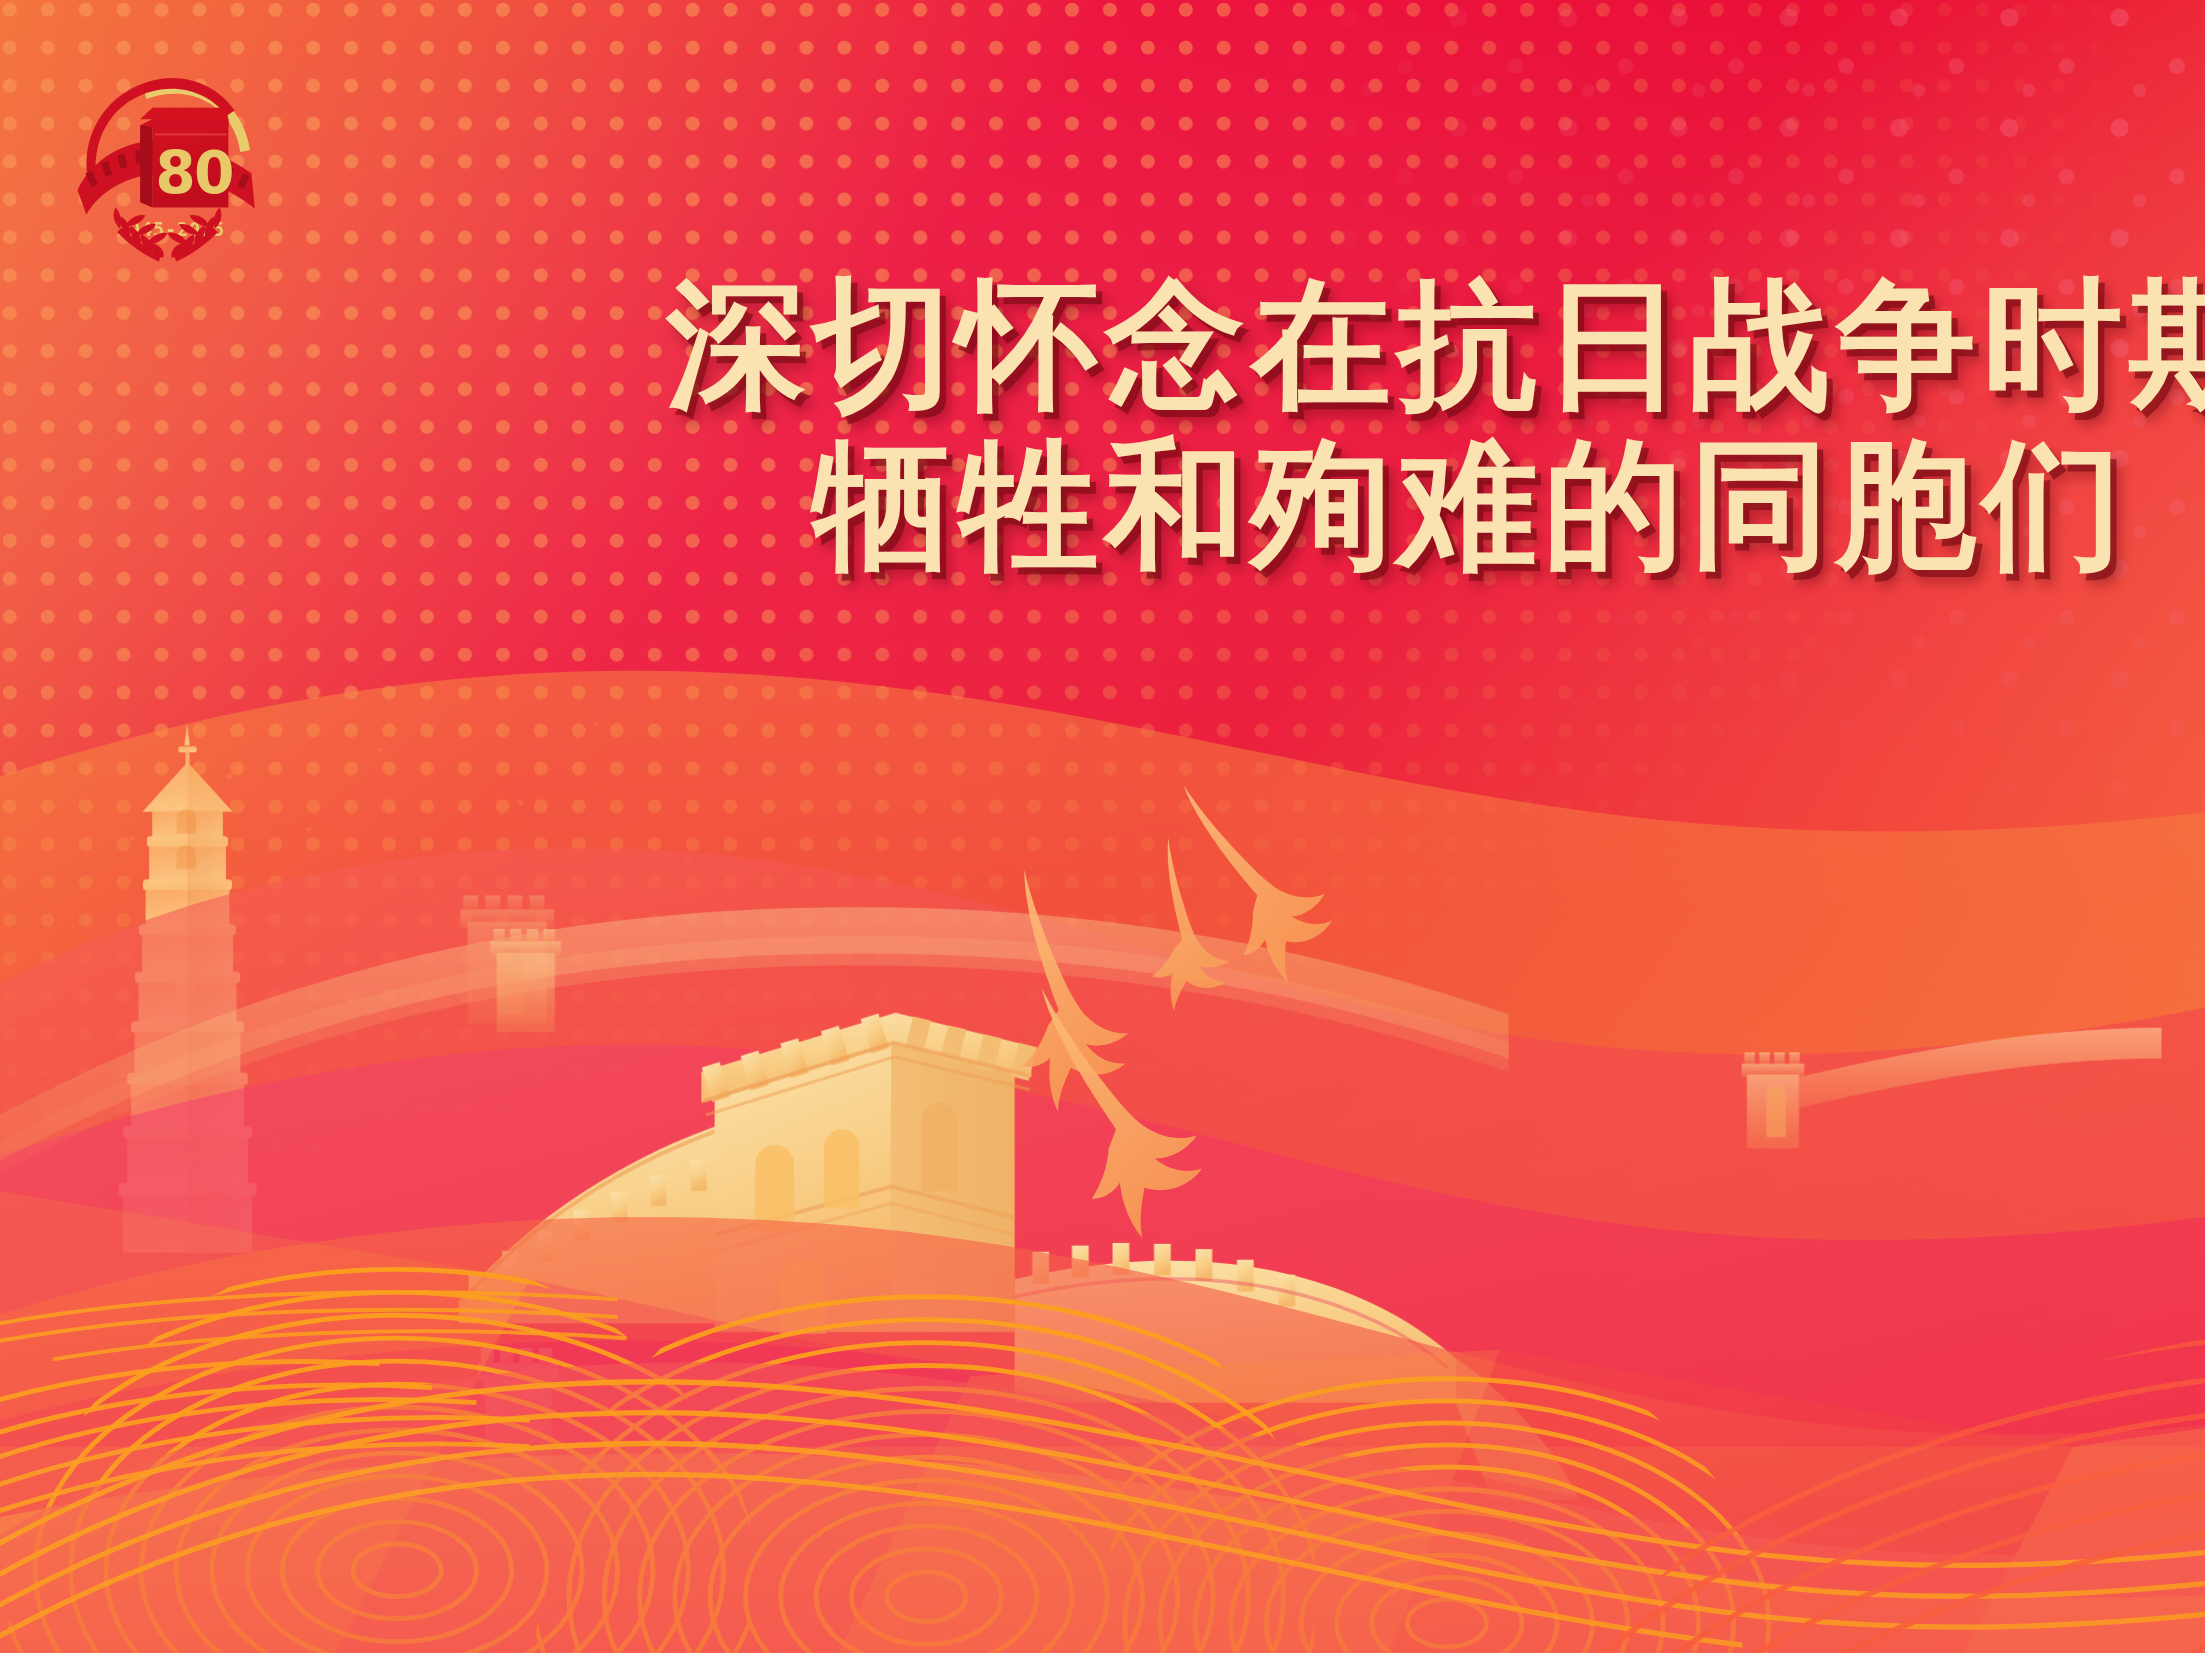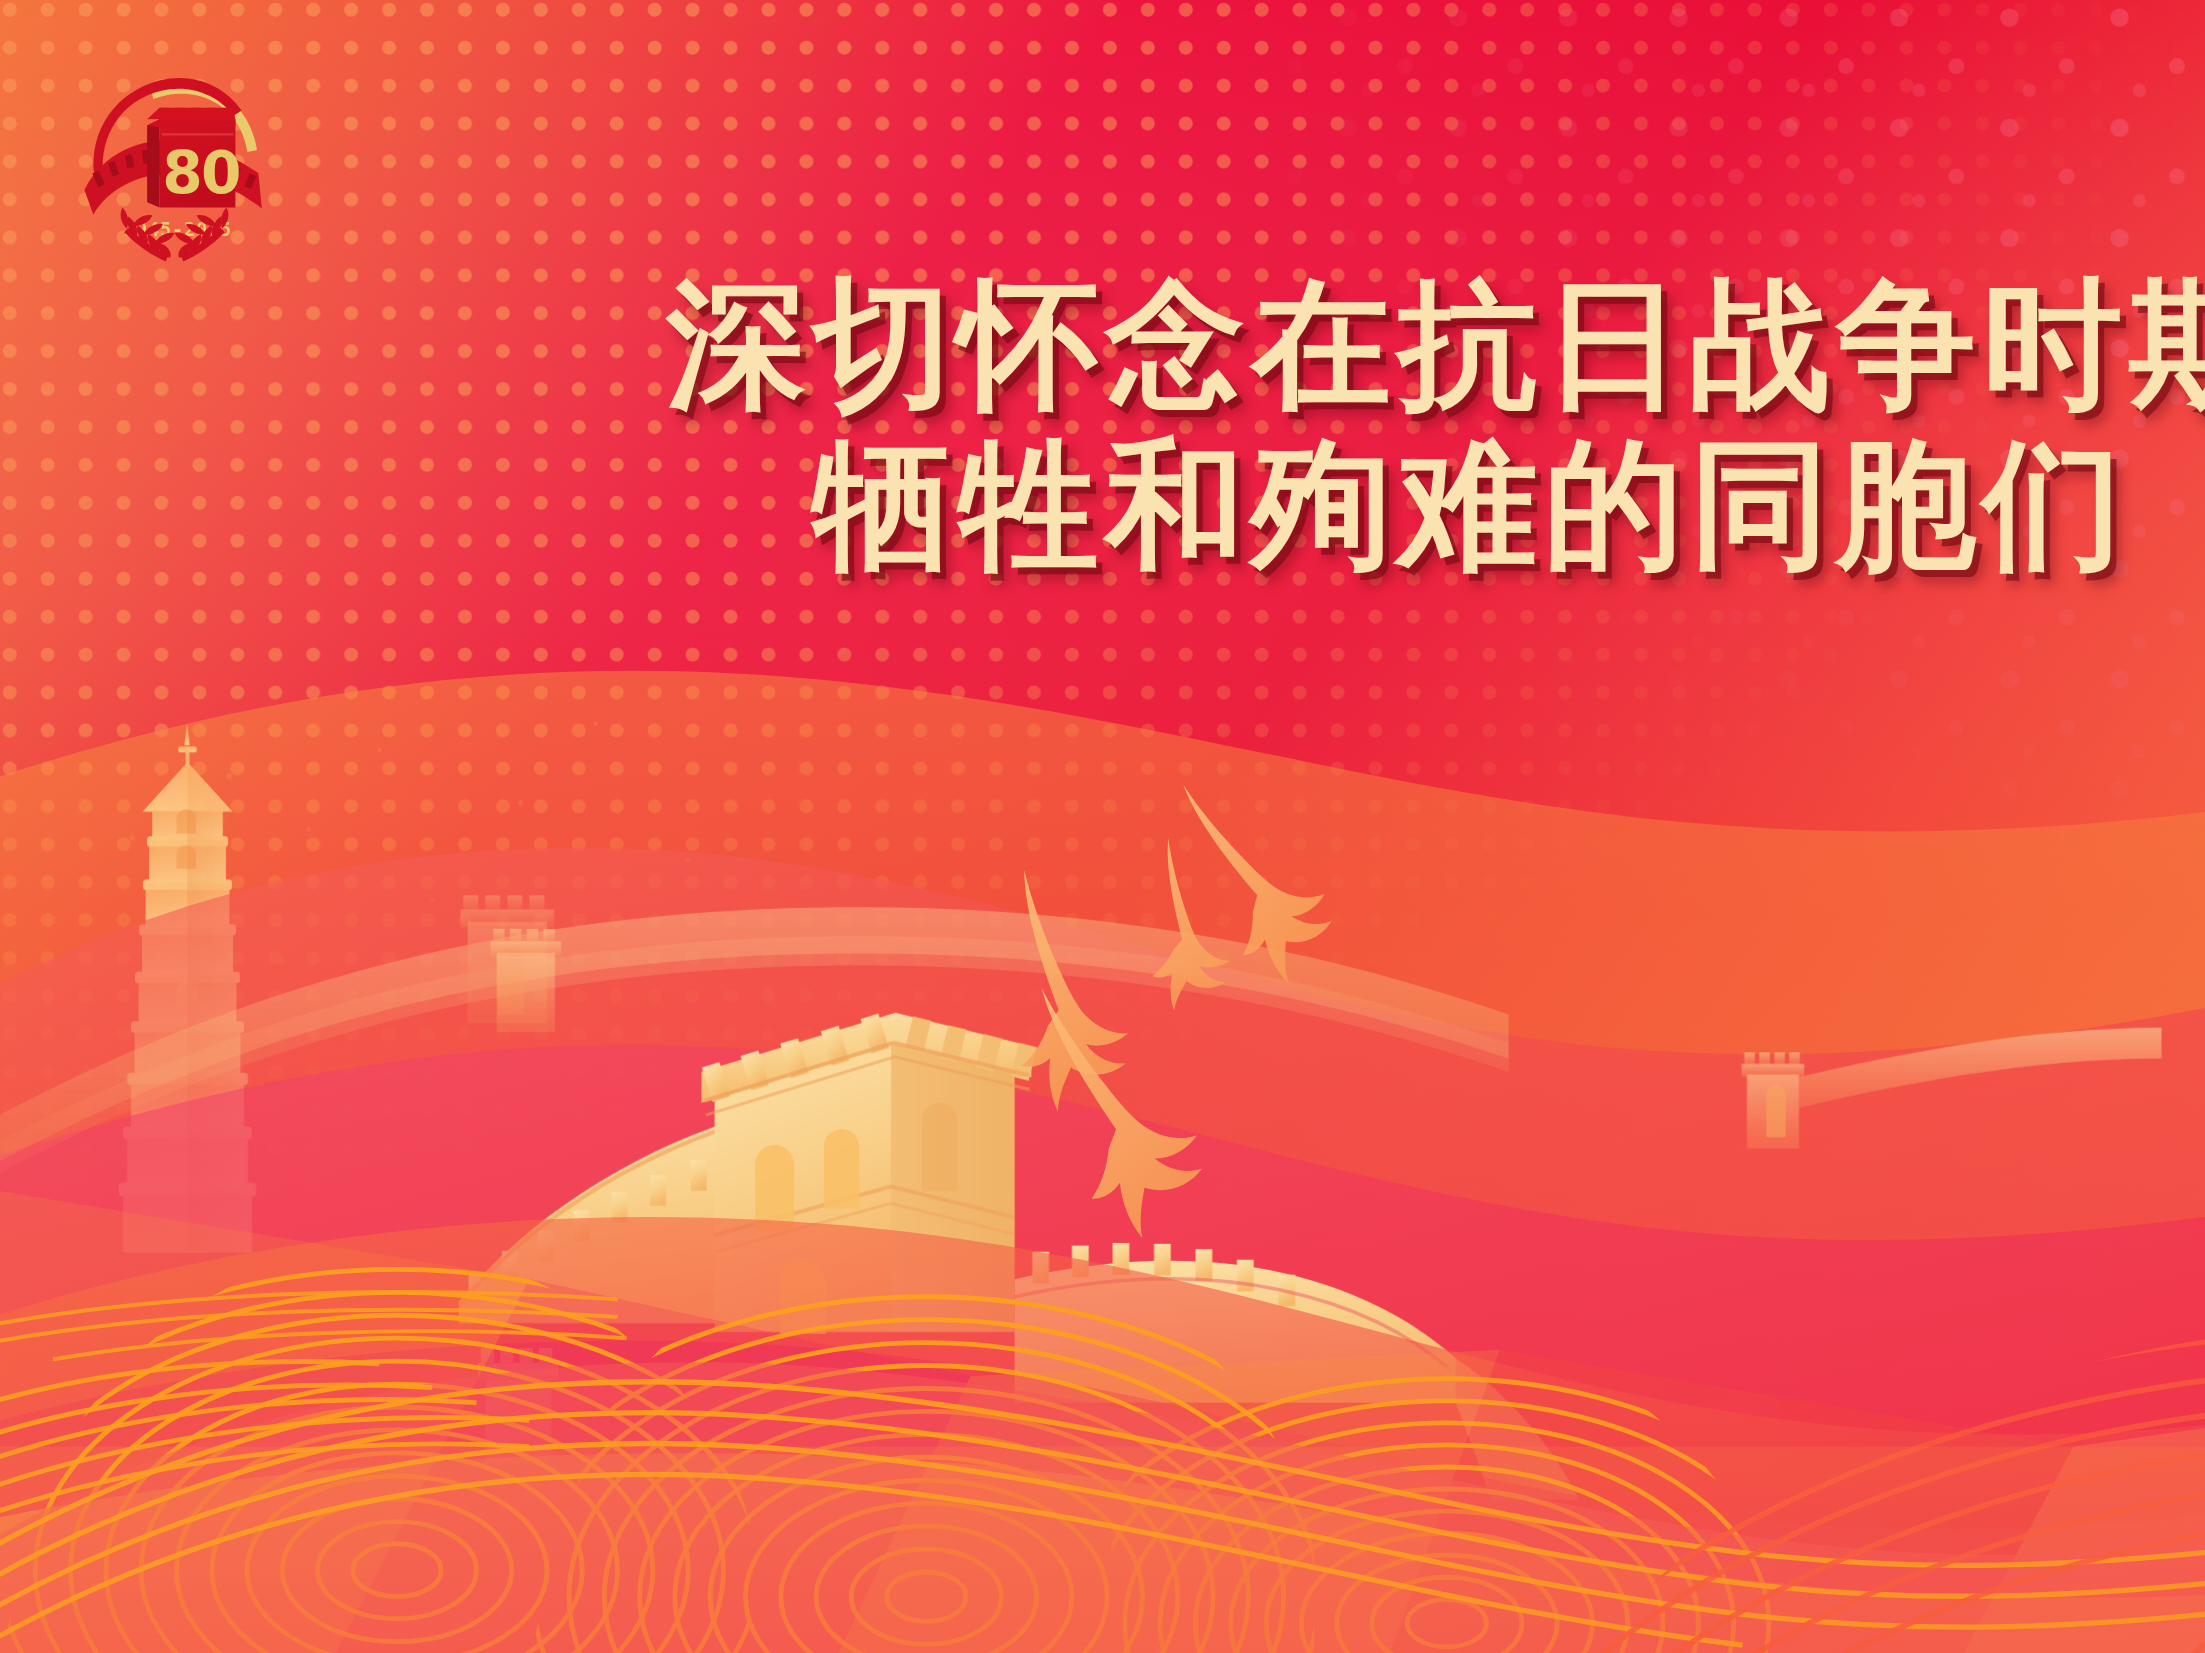--- a/index.html
+++ b/index.html
@@ -31,21 +31,21 @@
        6.2px 7px 0 rgba(120,10,18,.62),
        9.7px 11.5px 13.2px rgba(95,5,14,.40);
     white-space:nowrap;
     -webkit-text-stroke:0;
   }
   #title-line-2{ font-size:140px; }
 
   
   #emblem{
     position:absolute;
-    left:73px; top:53px;
+    left:66px; top:53px;
     width:203px;height:212px;
     z-index:45;
   }
   #emblem svg{width:100%;height:100%;display:block;}
 </style>
 </head>
 <body>
 
 <div id="stage">
 

